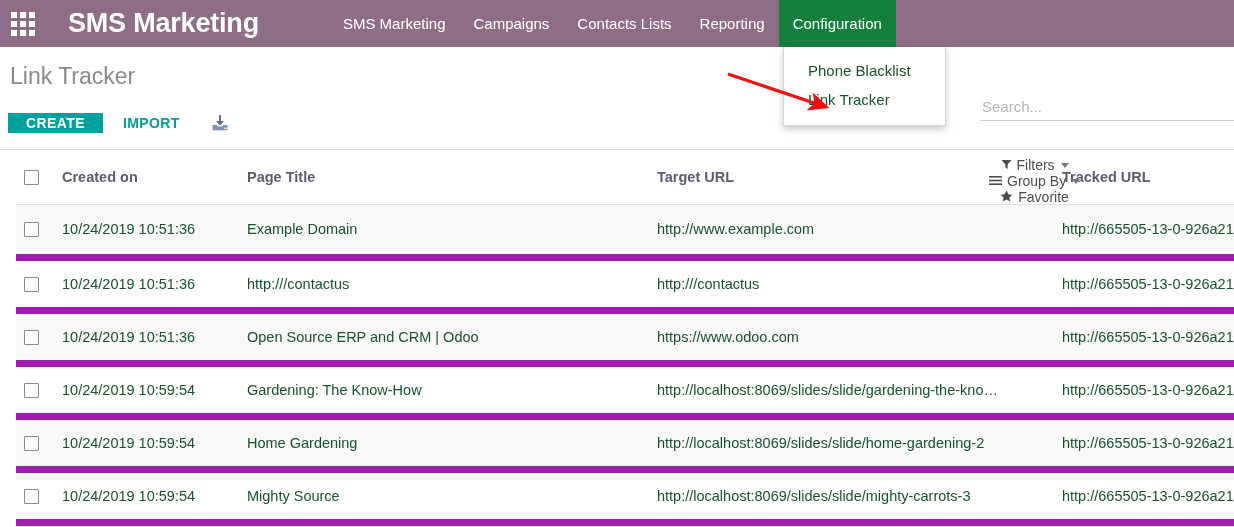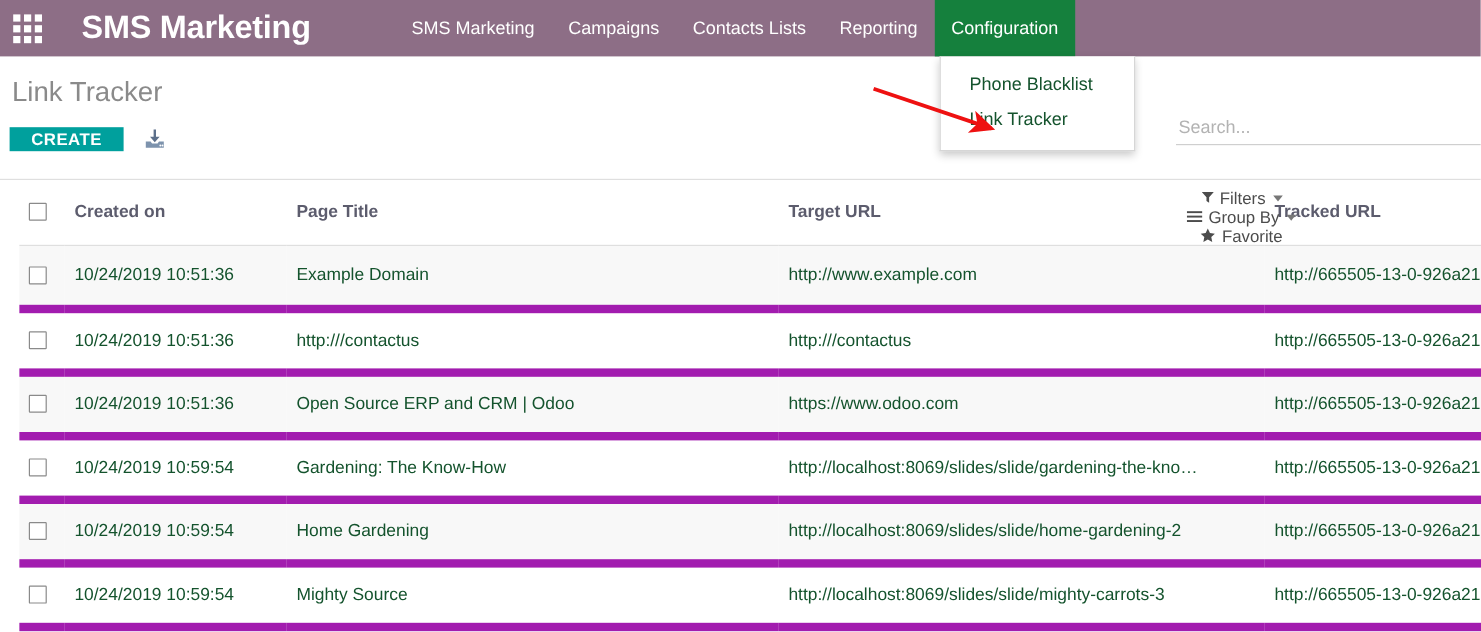--- a/index.html
+++ b/index.html
@@ -295,20 +295,21 @@
     </div>
   </div>
 </div>
 
 <div class="control-panel">
 
   <div class="page-title">Link Tracker</div>
 
   <div class="btn-row">
     <button class="btn-create">CREATE</button>
+    <button class="btn-import">IMPORT</button>
     <span class="icon-upload">
       <svg width="20" height="20" viewBox="0 0 20 20" aria-hidden="true">
         <path d="M9 2 h2 v6 h3 l-4 4.5 L6 8 h3 z" fill="#5c6f8a"></path>
         <path d="M2.5 12 h4 l1.2 1.6 h4.6 L13.5 12 h4 v5.2 h-15 z" fill="#7d93ad"></path>
         <circle cx="14.6" cy="15.2" r="0.8" fill="#ffffff"></circle>
         <circle cx="16.4" cy="15.2" r="0.8" fill="#ffffff"></circle>
       </svg>
     </span>
   </div>
 

